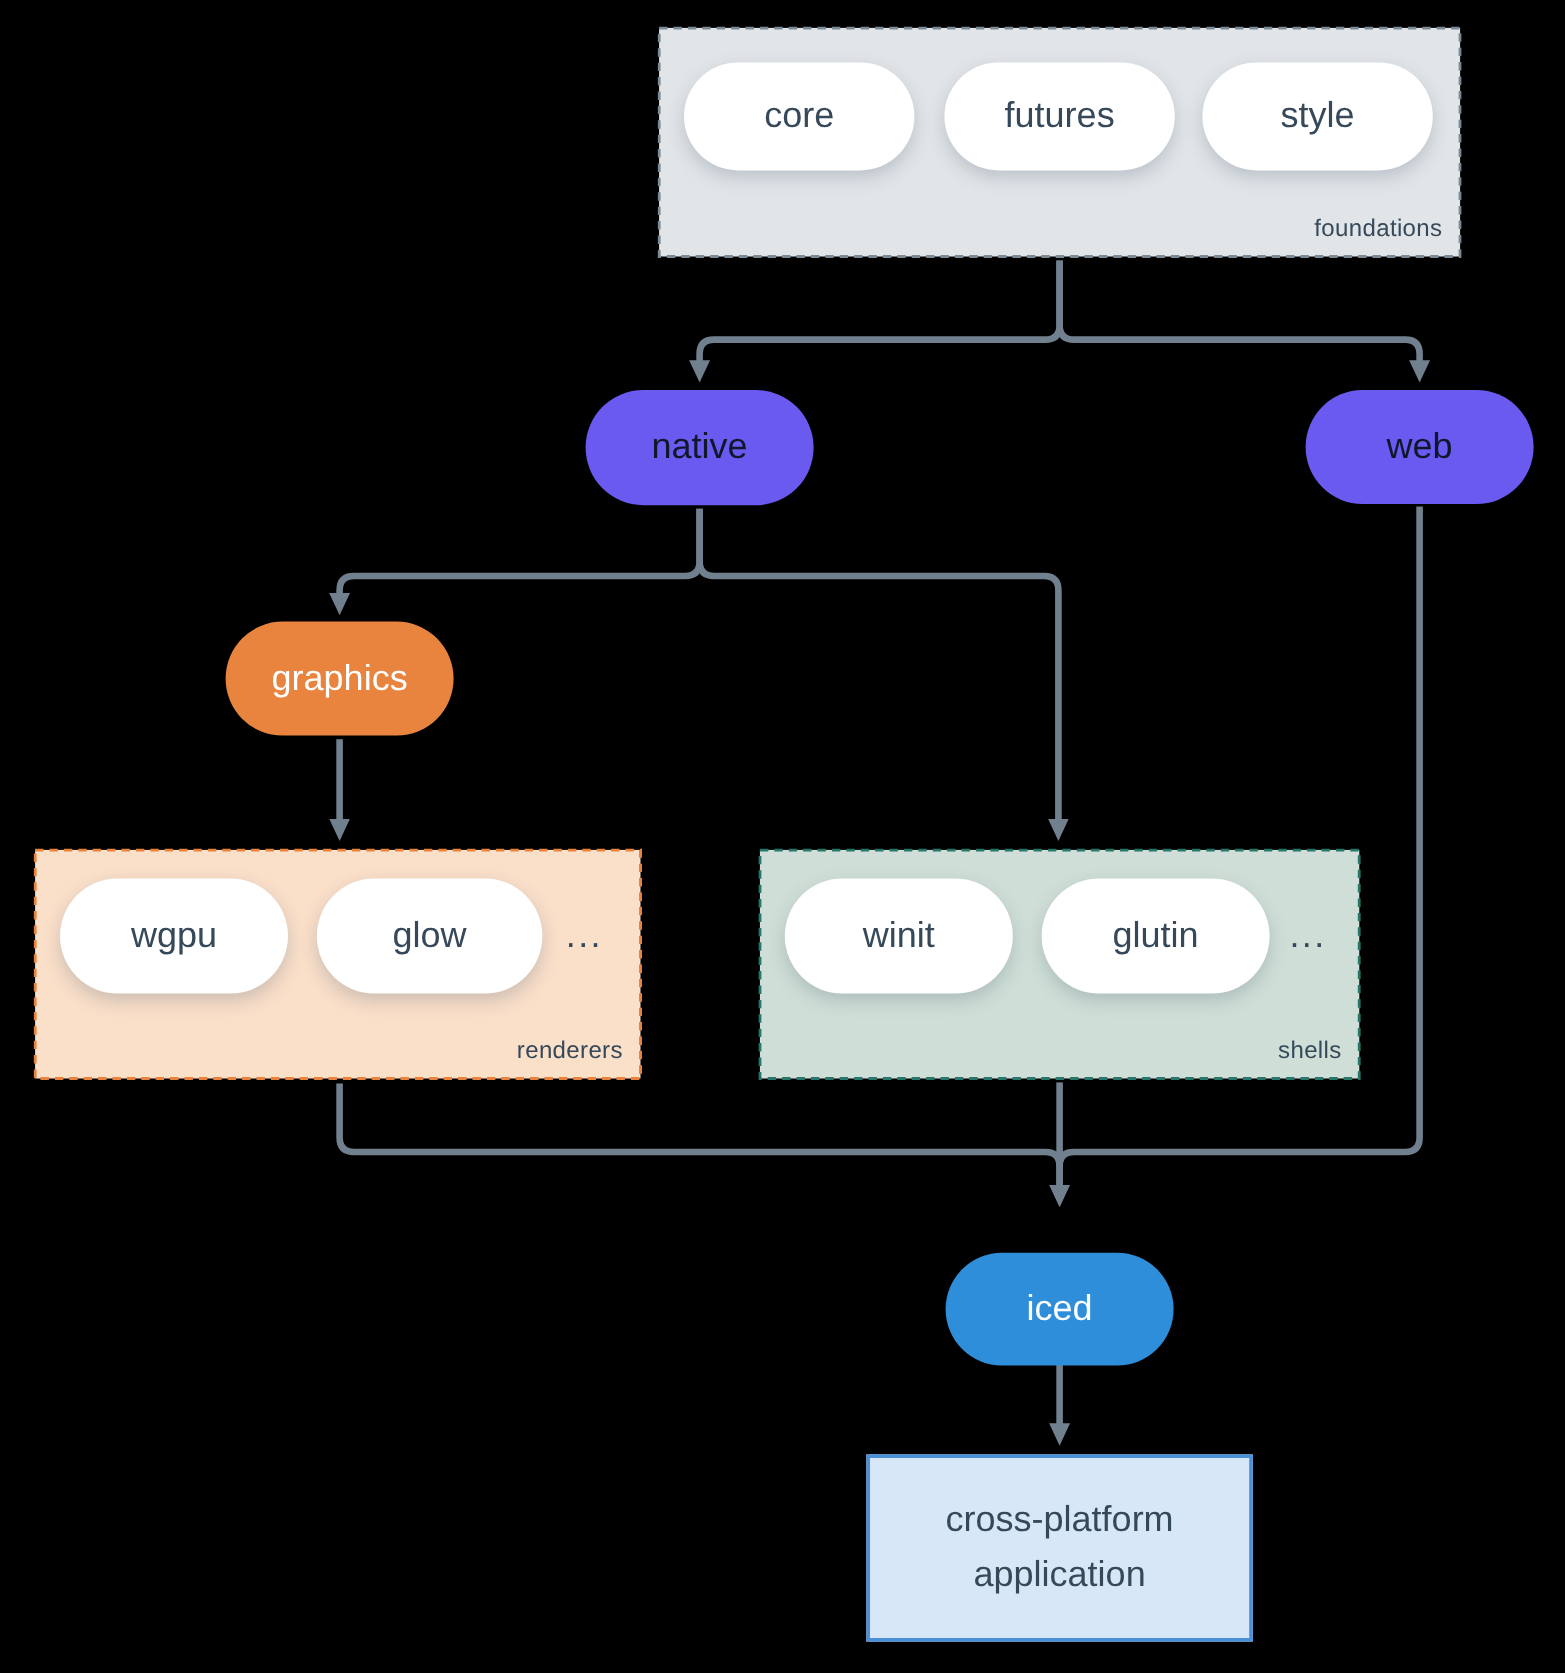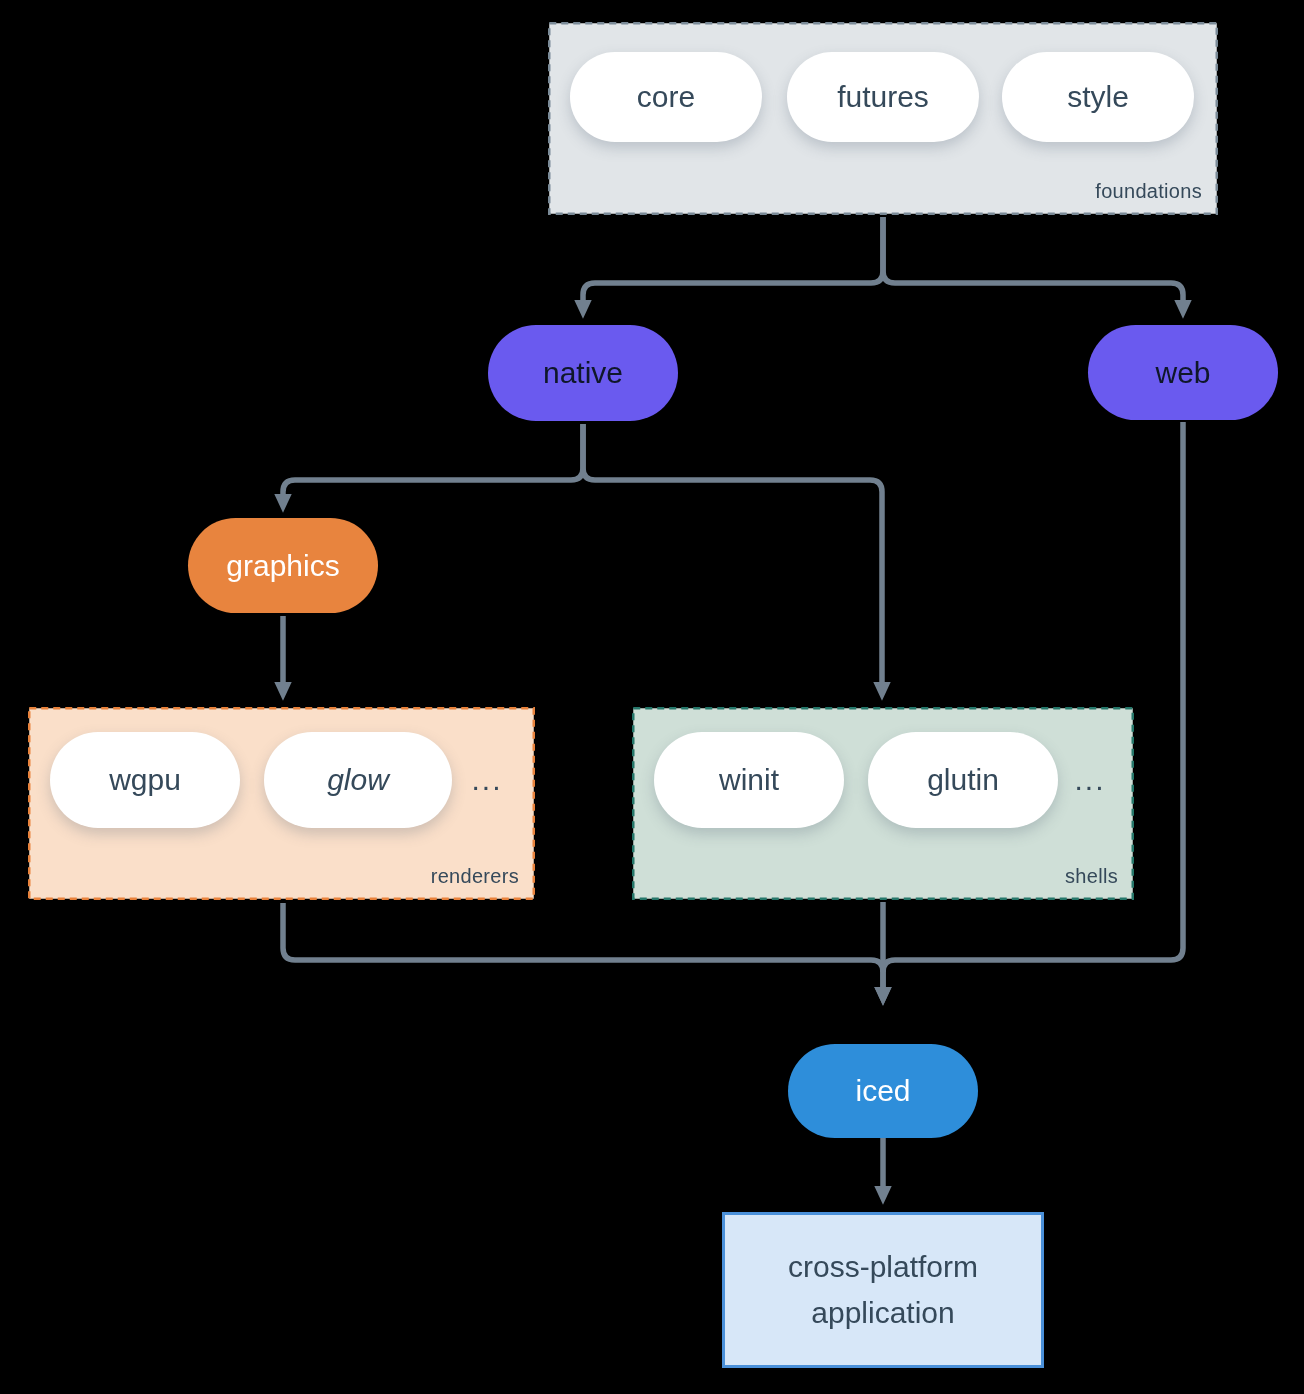--- a/index.html
+++ b/index.html
@@ -133,21 +133,21 @@
   <div class="pill purple" style="left:488px; top:325px; width:190px; height:96px;">native</div>
   <div class="pill purple" style="left:1088px; top:325px; width:190px; height:95px;">web</div>
 
   <div class="pill orange" style="left:188px; top:518px; width:190px; height:95px;">graphics</div>
 
   <div class="group-box" id="renderers-box">
     <svg class="dash" width="507" height="193" viewBox="0 0 507 193">
       <rect x="1.25" y="1.25" width="504.5" height="190.5" fill="#FADFC9" stroke="#E8823C" stroke-width="2.5" stroke-dasharray="7 5"></rect>
     </svg>
     <div class="pill white" style="left:22px; top:25px; width:190px; height:96px;">wgpu</div>
-    <div class="pill white" style="left:236px; top:25px; width:188px; height:96px;font-style:italic;">glow</div>
+    <div class="pill white" style="left:236px; top:25px; width:188px; height:96px;">glow</div>
     <div class="ellipsis" style="left:428px; top:25px; width:62px; height:96px;">...</div>
     <div class="group-label">renderers</div>
   </div>
 
   <div class="group-box" id="shells-box">
     <svg class="dash" width="502" height="193" viewBox="0 0 502 193">
       <rect x="1.25" y="1.25" width="499.5" height="190.5" fill="#CFDFD7" stroke="#26776A" stroke-width="2.5" stroke-dasharray="7 5"></rect>
     </svg>
     <div class="pill white" style="left:22px; top:25px; width:190px; height:96px;">winit</div>
     <div class="pill white" style="left:236px; top:25px; width:190px; height:96px;">glutin</div>

